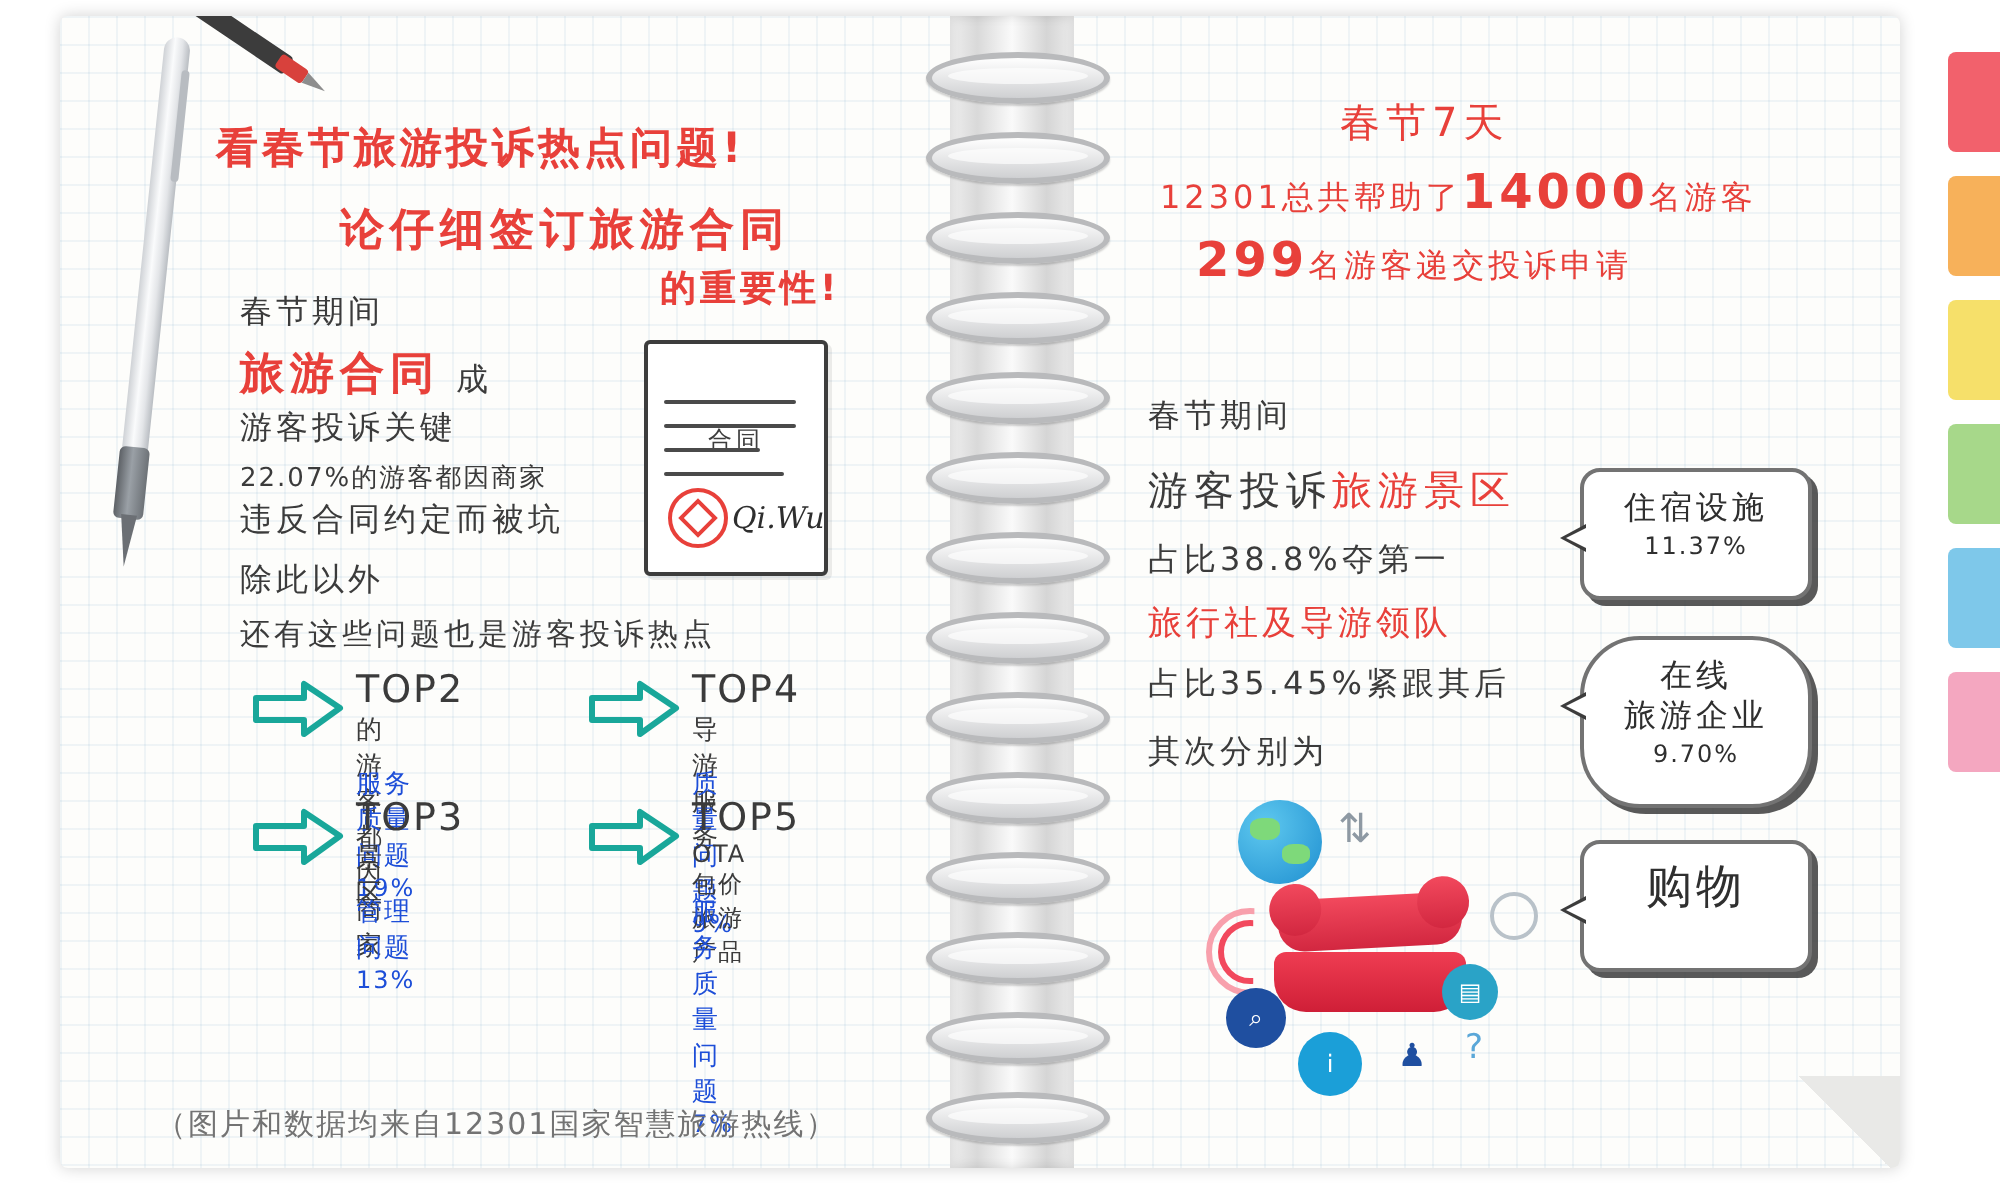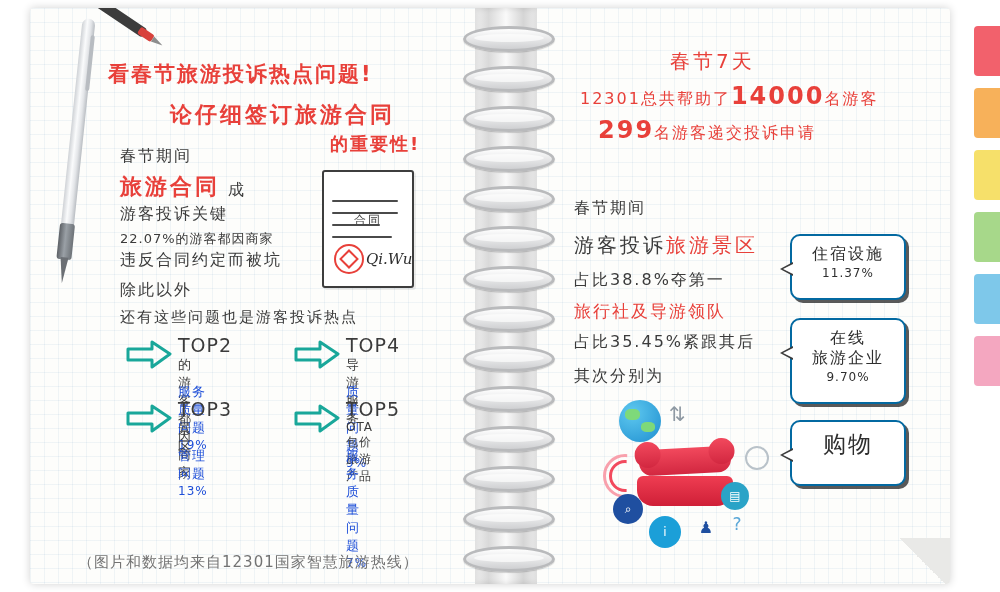--- a/index.html
+++ b/index.html
@@ -132,21 +132,21 @@
 
   
   .footnote{
     position:absolute;left:48px;top:545px;font-size:15px;color:#737373;letter-spacing:1px;
   }
   .r-line{position:absolute;font-size:16px;letter-spacing:2px;color:#3b3b3b;}
   .r-num{color:#e8403a;font-size:24px;font-weight:700;}
 
   
   .bubble{
-    position:absolute;width:112px;border:2px solid #0369a1;border-radius:10px;
+    position:absolute;width:112px;border:2px solid #737373;border-radius:10px;
     background:#fff;text-align:center;box-shadow:3px 3px 0 rgba(60,60,60,.85);
   }
   .bubble .b-t{font-size:16px;color:#2f2f2f;letter-spacing:2px;line-height:1.25;padding-top:8px;}
   .bubble .b-p{font-size:12px;color:#2f2f2f;padding:2px 0 8px;}
   .bubble .tail{
     position:absolute;left:-12px;top:26px;width:0;height:0;
     border-top:7px solid transparent;border-bottom:7px solid transparent;
     border-right:13px solid #3c3c3c;
   }
   .bubble .tail:after{
@@ -314,21 +314,21 @@
       <div class="r-line hw" style="left:24px;top:324px;">占比35.45%紧跟其后</div>
       <div class="r-line hw" style="left:24px;top:358px;">其次分别为</div>
     </div>
 
     <div class="bubble" style="left:760px;top:226px;height:62px;">
       <div class="tail"></div>
       <div class="b-t hw">住宿设施</div>
       <div class="b-p hw">11.37%</div>
     </div>
 
-    <div class="bubble" style="left:760px;top:310px;height:82px;">
+    <div class="bubble" style="left:760px;top:310px;height:82px;border-radius:30px;">
       <div class="tail"></div>
       <div class="b-t hw">在线</div>
       <div class="b-t hw" style="padding-top:0;">旅游企业</div>
       <div class="b-p hw">9.70%</div>
     </div>
 
     <div class="bubble" style="left:760px;top:412px;height:62px;">
       <div class="tail"></div>
       <div class="b-t hw" style="font-size:23px;">购物</div>
     </div>

